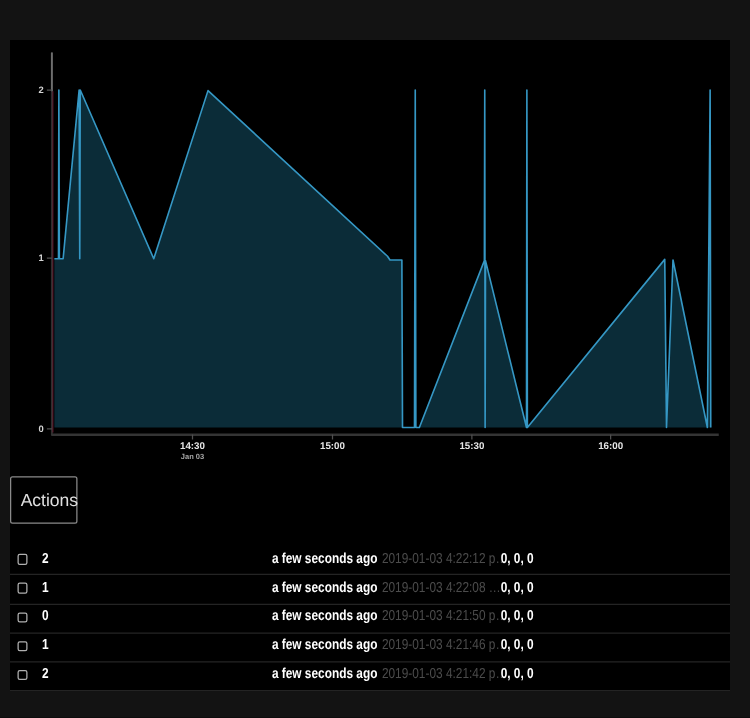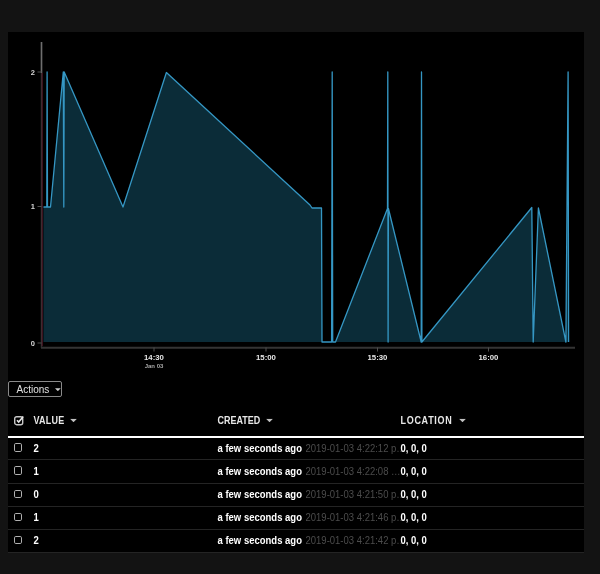--- a/index.html
+++ b/index.html
@@ -1,21 +1,21 @@
 <!DOCTYPE html>
 <html><head>
 <meta charset="utf-8">
 <style>
   * { margin:0; padding:0; box-sizing:border-box; }
   html,body { width:600px; height:574px; background:#131313; overflow:hidden;
     font-family:"Liberation Sans", sans-serif; }
   #content { position:absolute; left:8px; top:32px; width:576px; height:521px; background:#000; }
   #chart { position:absolute; left:0; top:-1px; }
-  #actions { position:absolute; left:0px; top:349px; width:54px; height:16px;
-    border:1px solid #8a8a8a; border-radius:2px; color:#e0e0e0; font-size:10px;
+  #actions { position:absolute; left:0px; top:349px; width:54px; height:38px;
+    border:1px solid #8a8a8a; border-radius:2px; color:#e0e0e0; font-size:14px;
     display:flex; align-items:center; justify-content:flex-start; gap:6px;
     padding-left:7.5px; background:#000;}
   .hdr { position:absolute; top:373px; left:0; width:576px; height:32.5px;
     border-bottom:2px solid #ffffff; }
   .hdr > span { position:absolute; top:10.5px; color:#e8e8e8; font-weight:bold;
     font-size:9px; white-space:nowrap; display:inline-block;
     transform:scaleY(1.22); transform-origin:50% 100%; }
   .sarr { margin-left:3px; margin-bottom:1px; }
   #actions svg { margin-top:1px; }
   .row { position:absolute; left:0; width:576px; height:23.1px; border-bottom:1px solid #242424; }
@@ -67,35 +67,20 @@
   <text x="146" y="336.5" fill="#a8a8a8" font-size="6" text-anchor="middle" font-weight="bold">Jan 03</text>
   <text x="258" y="328.5" fill="#e6e6e6" font-size="7.8" text-anchor="middle" font-weight="bold">15:00</text>
   <text x="369.5" y="328.5" fill="#e6e6e6" font-size="7.8" text-anchor="middle" font-weight="bold">15:30</text>
   <text x="480.5" y="328.5" fill="#e6e6e6" font-size="7.8" text-anchor="middle" font-weight="bold">16:00</text>
 </svg>
 
 <div id="actions">Actions <svg width="7" height="3.5" viewBox="0 0 7 3.5">
         <path d="M0,0 L7,0 L3.5,3.5 Z" fill="#cfcfcf"></path>
       </svg></div>
 
-<div class="hdr">
-  <svg class="hcb" width="11" height="11" viewBox="0 0 11 11">
-    <rect x="0.7" y="1.7" width="8" height="8" rx="2" fill="none" stroke="#c8c8c8" stroke-width="1.4"></rect>
-    <path d="M3,5.2 L4.7,7 L9.3,1.4" fill="none" stroke="#e8e8e8" stroke-width="1.6"></path>
-  </svg>
-  <span style="left:25.5px;letter-spacing:0.2px">VALUE <svg class="sarr" width="7" height="3" viewBox="0 0 7 3">
-          <path d="M0,0 L7,0 L3.5,3 Z" fill="#c0c0c0"></path>
-        </svg></span>
-  <span style="left:209.5px">CREATED <svg class="sarr" width="7" height="3" viewBox="0 0 7 3">
-          <path d="M0,0 L7,0 L3.5,3 Z" fill="#c0c0c0"></path>
-        </svg></span>
-  <span style="left:392.5px;letter-spacing:0.7px">LOCATION <svg class="sarr" width="7" height="3" viewBox="0 0 7 3">
-          <path d="M0,0 L7,0 L3.5,3 Z" fill="#c0c0c0"></path>
-        </svg></span>
-</div>
 
 <div class="row" style="top:405.4px">
   <div class="cb"></div>
   <span class="val">2</span>
       <span class="ago">a few seconds ago</span>
   <span class="ts">2019-01-03 4:22:12 p…</span>
       <span class="loc">0, 0, 0</span>
 </div>
 <div class="row" style="top:428.45px">
   <div class="cb"></div>

